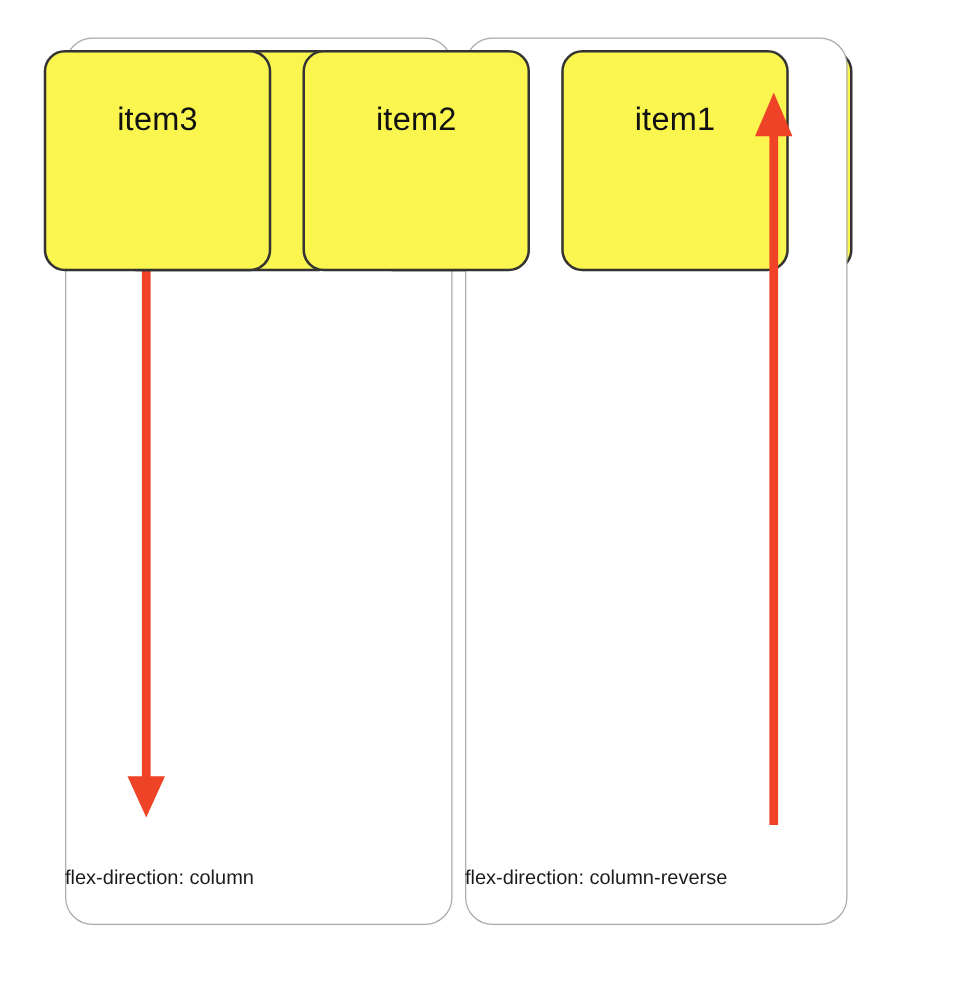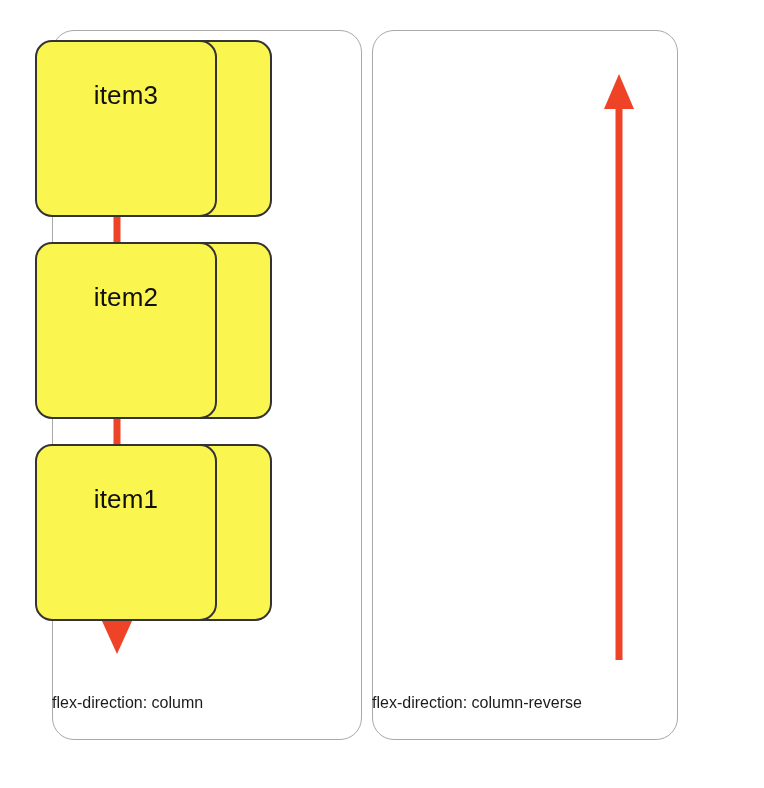--- a/index.html
+++ b/index.html
@@ -31,21 +31,21 @@
     border-radius: 22px;
     background: #ffffff;
   }
   .panel-left  { left: 52px;  width: 310px; }
   .panel-right { left: 372px; width: 306px; }
 
   .item-col {
     position: absolute;
     top: 40px;
     display: flex;
-    flex-direction: column;
+    flex-direction: row;
     gap: 25px;
   }
   .item-col-left  { left: 92px; }
   .item-col-right { left: 35px; }
 
   .item-box {
     width: 180px;
     height: 177px;
     box-sizing: border-box;
     background: #fbf54f;

